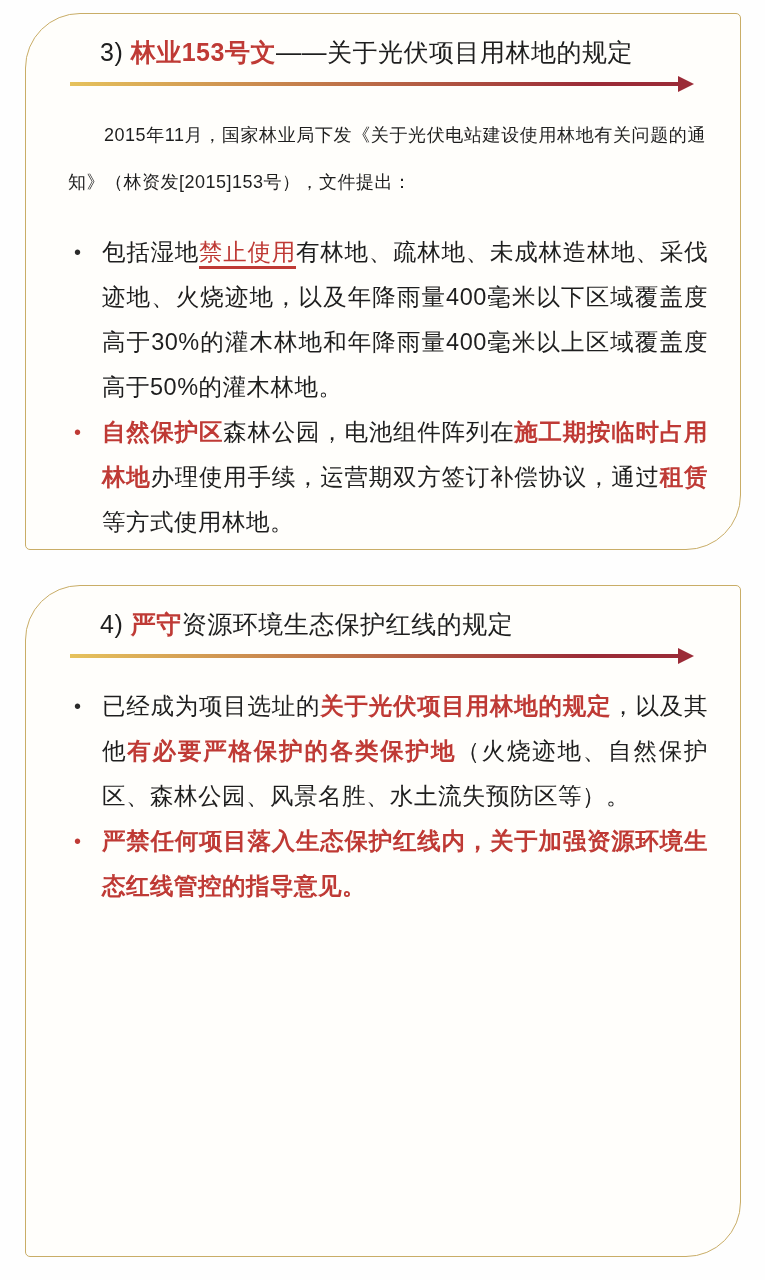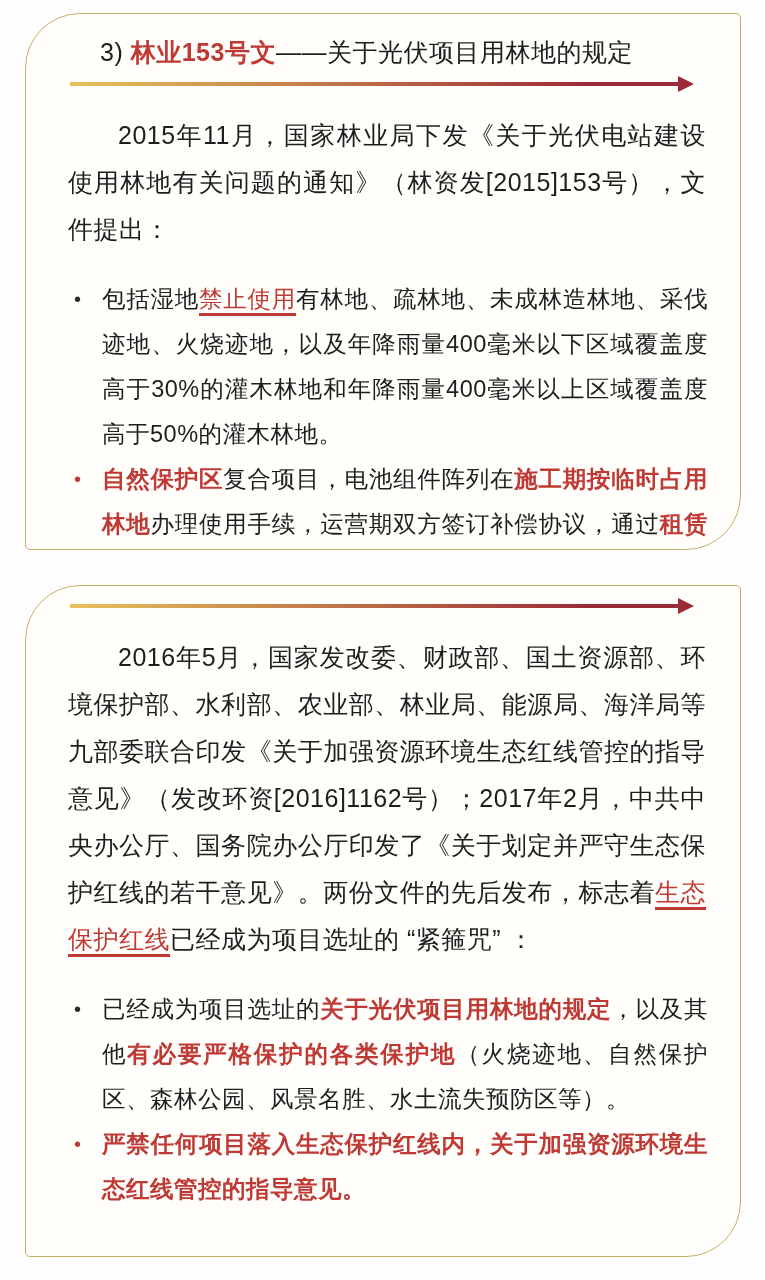--- a/index.html
+++ b/index.html
@@ -47,21 +47,21 @@
   }
   .rule-arrow .arrow-head{
     position:absolute;
     right:-14px;top:-6.5px;
     width:0;height:0;
     border-left:16px solid var(--dark-red);
     border-top:8px solid transparent;
     border-bottom:8px solid transparent;
   }
   .para{
-    font-size:25px;
+    font-size:18px;
     line-height:47px;
     text-indent:2em;
     margin:0 4px 24px 8px;
     letter-spacing:.5px;
     text-align:justify;
   }
   .bullets{margin-left:8px;margin-right:2px;}
   .bullet{
     display:flex;
     align-items:flex-start;
@@ -97,30 +97,30 @@
     <span class="arrow-head"></span>
   </div>
   <div class="para"><span class="seg-normal">2015年11月，国家林业局下发《关于光伏电站建设使用林地有关问题的通知》（林资发[2015]153号），文件提出：</span></div>
   <div class="bullets">
     <div class="bullet">
       <span class="marker" style="color: rgb(42, 42, 42);">•</span>
       <span class="bullet-text"><span class="seg-normal">包括湿地</span><span class="seg-red-bold-underline">禁止使用</span><span class="seg-normal">有林地、疏林地、未成林造林地、采伐迹地、火烧迹地，以及年降雨量400毫米以下区域覆盖度高于30%的灌木林地和年降雨量400毫米以上区域覆盖度高于50%的灌木林地。</span></span>
     </div>
     <div class="bullet">
       <span class="marker" style="color: rgb(191, 58, 53);">•</span>
-      <span class="bullet-text"><span class="seg-red-bold">自然保护区</span><span class="seg-normal">复合项目，电池组件阵列在</span><span class="seg-red-bold">施工期按临时占用林地</span><span class="seg-normal">办理使用手续，运营期双方签订补偿协议，通过</span><span class="seg-red-bold">租赁</span><span class="seg-normal">等方式使用林地。</span></span>
+      <span class="bullet-text"><span class="seg-red-bold">自然保护区</span><span class="seg-normal">森林公园，电池组件阵列在</span><span class="seg-red-bold">施工期按临时占用林地</span><span class="seg-normal">办理使用手续，运营期双方签订补偿协议，通过</span><span class="seg-red-bold">租赁</span><span class="seg-normal">等方式使用林地。</span></span>
     </div>
   </div>
 </div>
 
 <div class="card second">
+  <div class="heading"><span class="seg-normal">4) </span><span class="seg-red-bold">严守</span><span class="seg-normal">资源环境生态保护红线的规定</span></div>
   <div class="rule-arrow">
     <span class="arrow-head"></span>
   </div>
-  <div class="para"><span class="seg-normal">2016年5月，国家发改委、财政部、国土资源部、环境保护部、水利部、农业部、林业局、能源局、海洋局等九部委联合印发《关于加强资源环境生态红线管控的指导意见》（发改环资[2016]1162号）；2017年2月，中共中央办公厅、国务院办公厅印发了《关于划定并严守生态保护红线的若干意见》。两份文件的先后发布，标志着</span><span class="seg-red-bold-underline">生态保护红线</span><span class="seg-normal">已经成为项目选址的 “紧箍咒” ：</span></div>
   <div class="bullets">
     <div class="bullet">
       <span class="marker" style="color: rgb(42, 42, 42);">•</span>
       <span class="bullet-text"><span class="seg-normal">已经成为项目选址的</span><span class="seg-red-bold">关于光伏项目用林地的规定</span><span class="seg-normal">，以及其他</span><span class="seg-red-bold">有必要严格保护的各类保护地</span><span class="seg-normal">（火烧迹地、自然保护区、森林公园、风景名胜、水土流失预防区等）。</span></span>
     </div>
     <div class="bullet">
       <span class="marker" style="color: rgb(191, 58, 53);">•</span>
       <span class="bullet-text"><span class="seg-red-bold">严禁任何项目落入生态保护红线内，关于加强资源环境生态红线管控的指导意见。</span></span>
     </div>
   </div>

